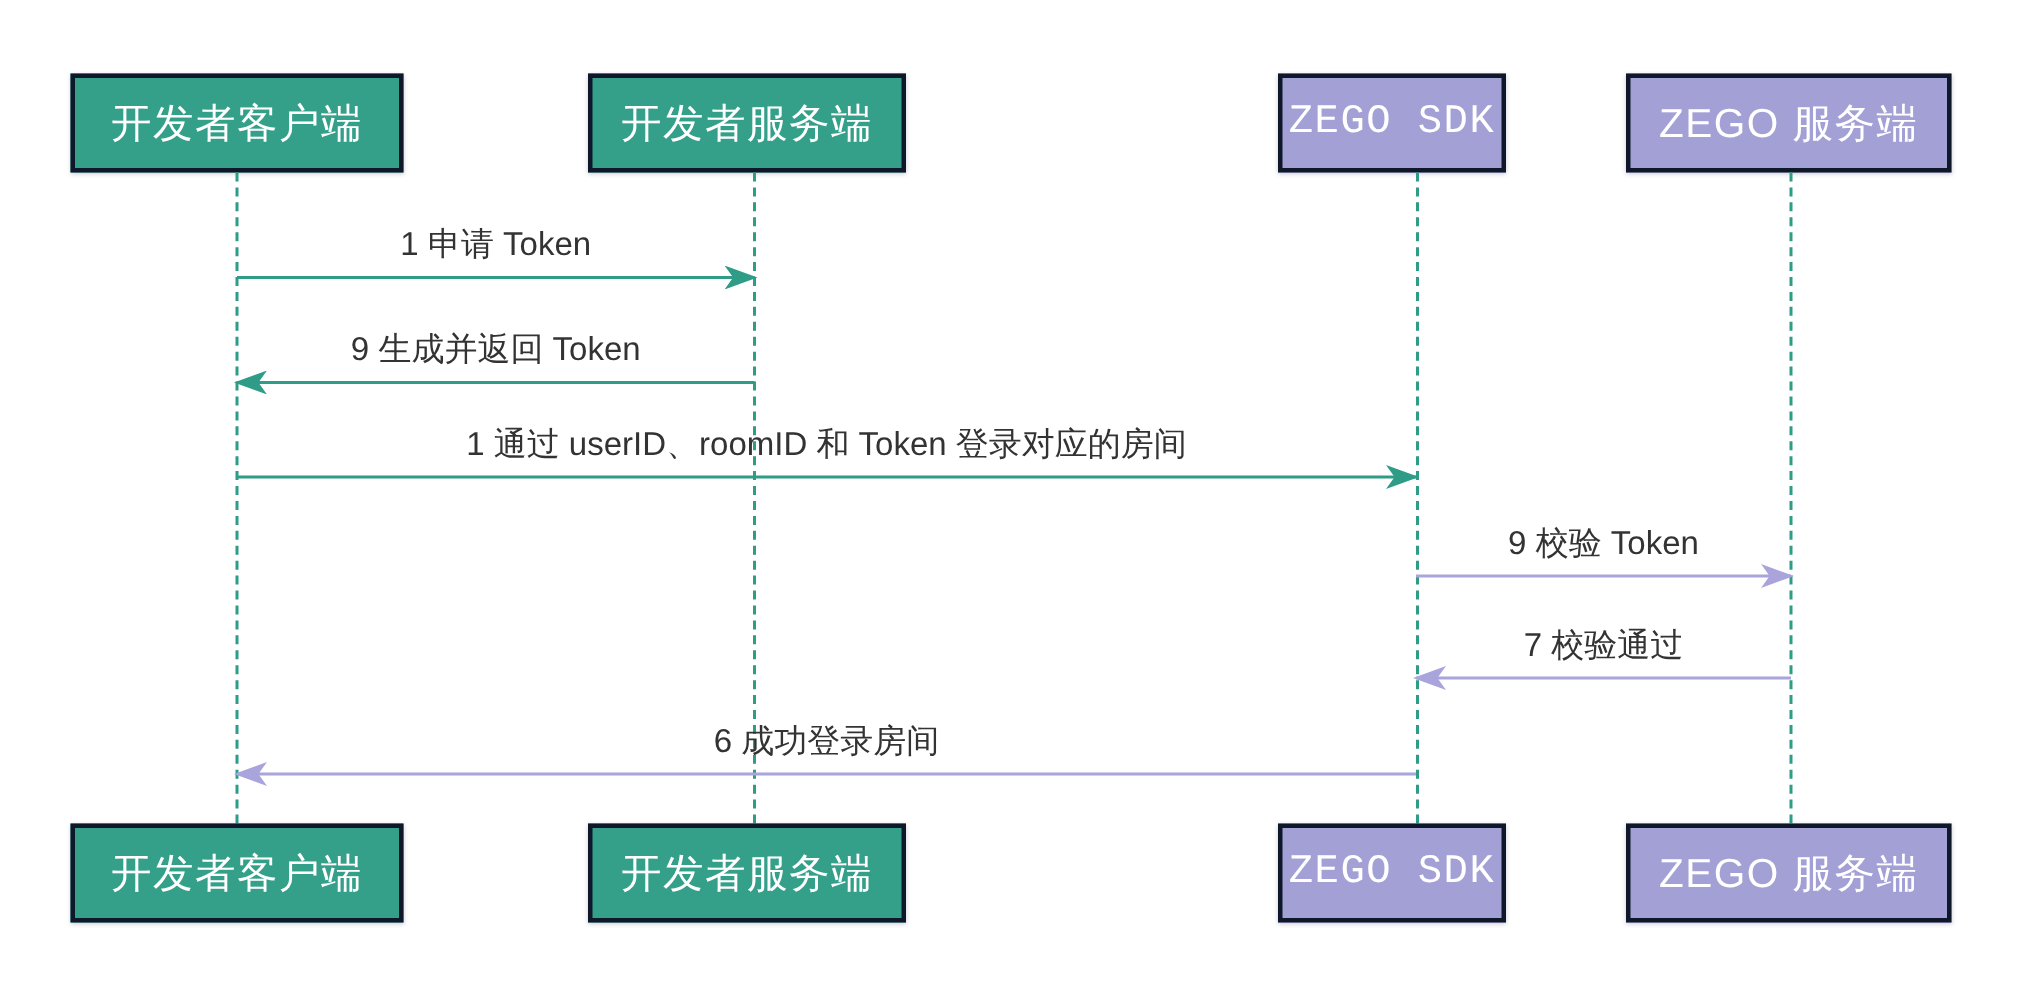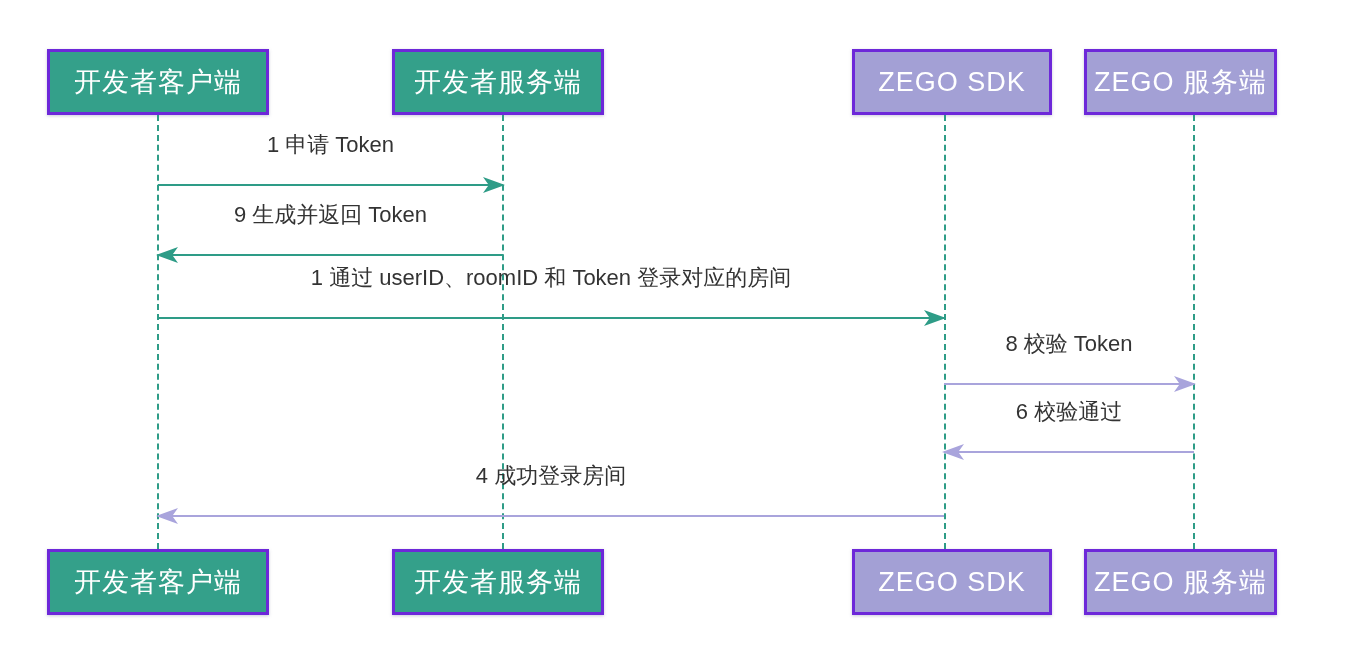--- a/index.html
+++ b/index.html
@@ -10,38 +10,38 @@
     background: #ffffff;
     font-family: "Liberation Sans", "DejaVu Sans", sans-serif;
     overflow: hidden;
   }
 
   
   .actor {
     position: absolute;
     height: 66px;
     box-sizing: border-box;
-    border: 3px solid #6d28d9;
+    border: 3px solid #0f172a;
     box-shadow: 0 1px 3px rgba(110,110,150,0.35);
     display: flex;
     align-items: center;
     justify-content: center;
     color: #ffffff;
     font-size: 27px;
     font-weight: 500;
     letter-spacing: 1px;
     white-space: nowrap;
   }
   .actor.dev  { background: #34a08a; }
   .actor.zego { background: #a3a0d5; }
 
   .a1 { left: 47px;   width: 222px; }
   .a2 { left: 392px;  width: 212px; }
-  .a3 { left: 852px;  width: 200px; }
-  .a4 { left: 1084px; width: 193px; }
+  .a3 { left: 852px;  width: 152px; font-family: Liberation Mono, monospace; }
+  .a4 { left: 1084px; width: 217px; }
   .row-top    { top: 49px; }
   .row-bottom { top: 549px; }
 
   
   .lifeline {
     position: absolute;
     top: 115px;
     height: 434px;
     width: 0;
     border-left: 2px dashed #2e9c87;
@@ -49,21 +49,21 @@
   .l1 { left: 157px; }
   .l2 { left: 502px; }
   .l3 { left: 944px; }
   .l4 { left: 1193px; }
 
   
   .msg { position: absolute; height: 0; }
   .msg-label {
     position: absolute;
     left: 0; right: 0;
-    bottom: 25px;
+    bottom: 7px;
     text-align: center;
     font-size: 22px;
     color: #333333;
     white-space: nowrap;
   }
   .msg-line {
     position: absolute;
     left: 0; right: 0;
     top: -1px;
     height: 2px;
@@ -122,33 +122,33 @@
     <div class="msg-head head-left"></div>
   </div>
 
   <div class="msg c-dev m3">
     <div class="msg-label">1 通过 userID、roomID 和 Token 登录对应的房间</div>
     <div class="msg-line"></div>
     <div class="msg-head head-right"></div>
   </div>
 
   <div class="msg c-zego m4">
-    <div class="msg-label">8 校验 Token</div>
+    <div class="msg-label">9 校验 Token</div>
     <div class="msg-line"></div>
     <div class="msg-head head-right"></div>
   </div>
 
   <div class="msg c-zego m5">
-    <div class="msg-label">6 校验通过</div>
+    <div class="msg-label">7 校验通过</div>
     <div class="msg-line"></div>
     <div class="msg-head head-left"></div>
   </div>
 
   <div class="msg c-zego m6">
-    <div class="msg-label">4 成功登录房间</div>
+    <div class="msg-label">6 成功登录房间</div>
     <div class="msg-line"></div>
     <div class="msg-head head-left"></div>
   </div>
 
   <div class="actor dev row-bottom a1">
     <span>开发者客户端</span>
   </div>
   <div class="actor dev row-bottom a2">
     <span>开发者服务端</span>
   </div>

